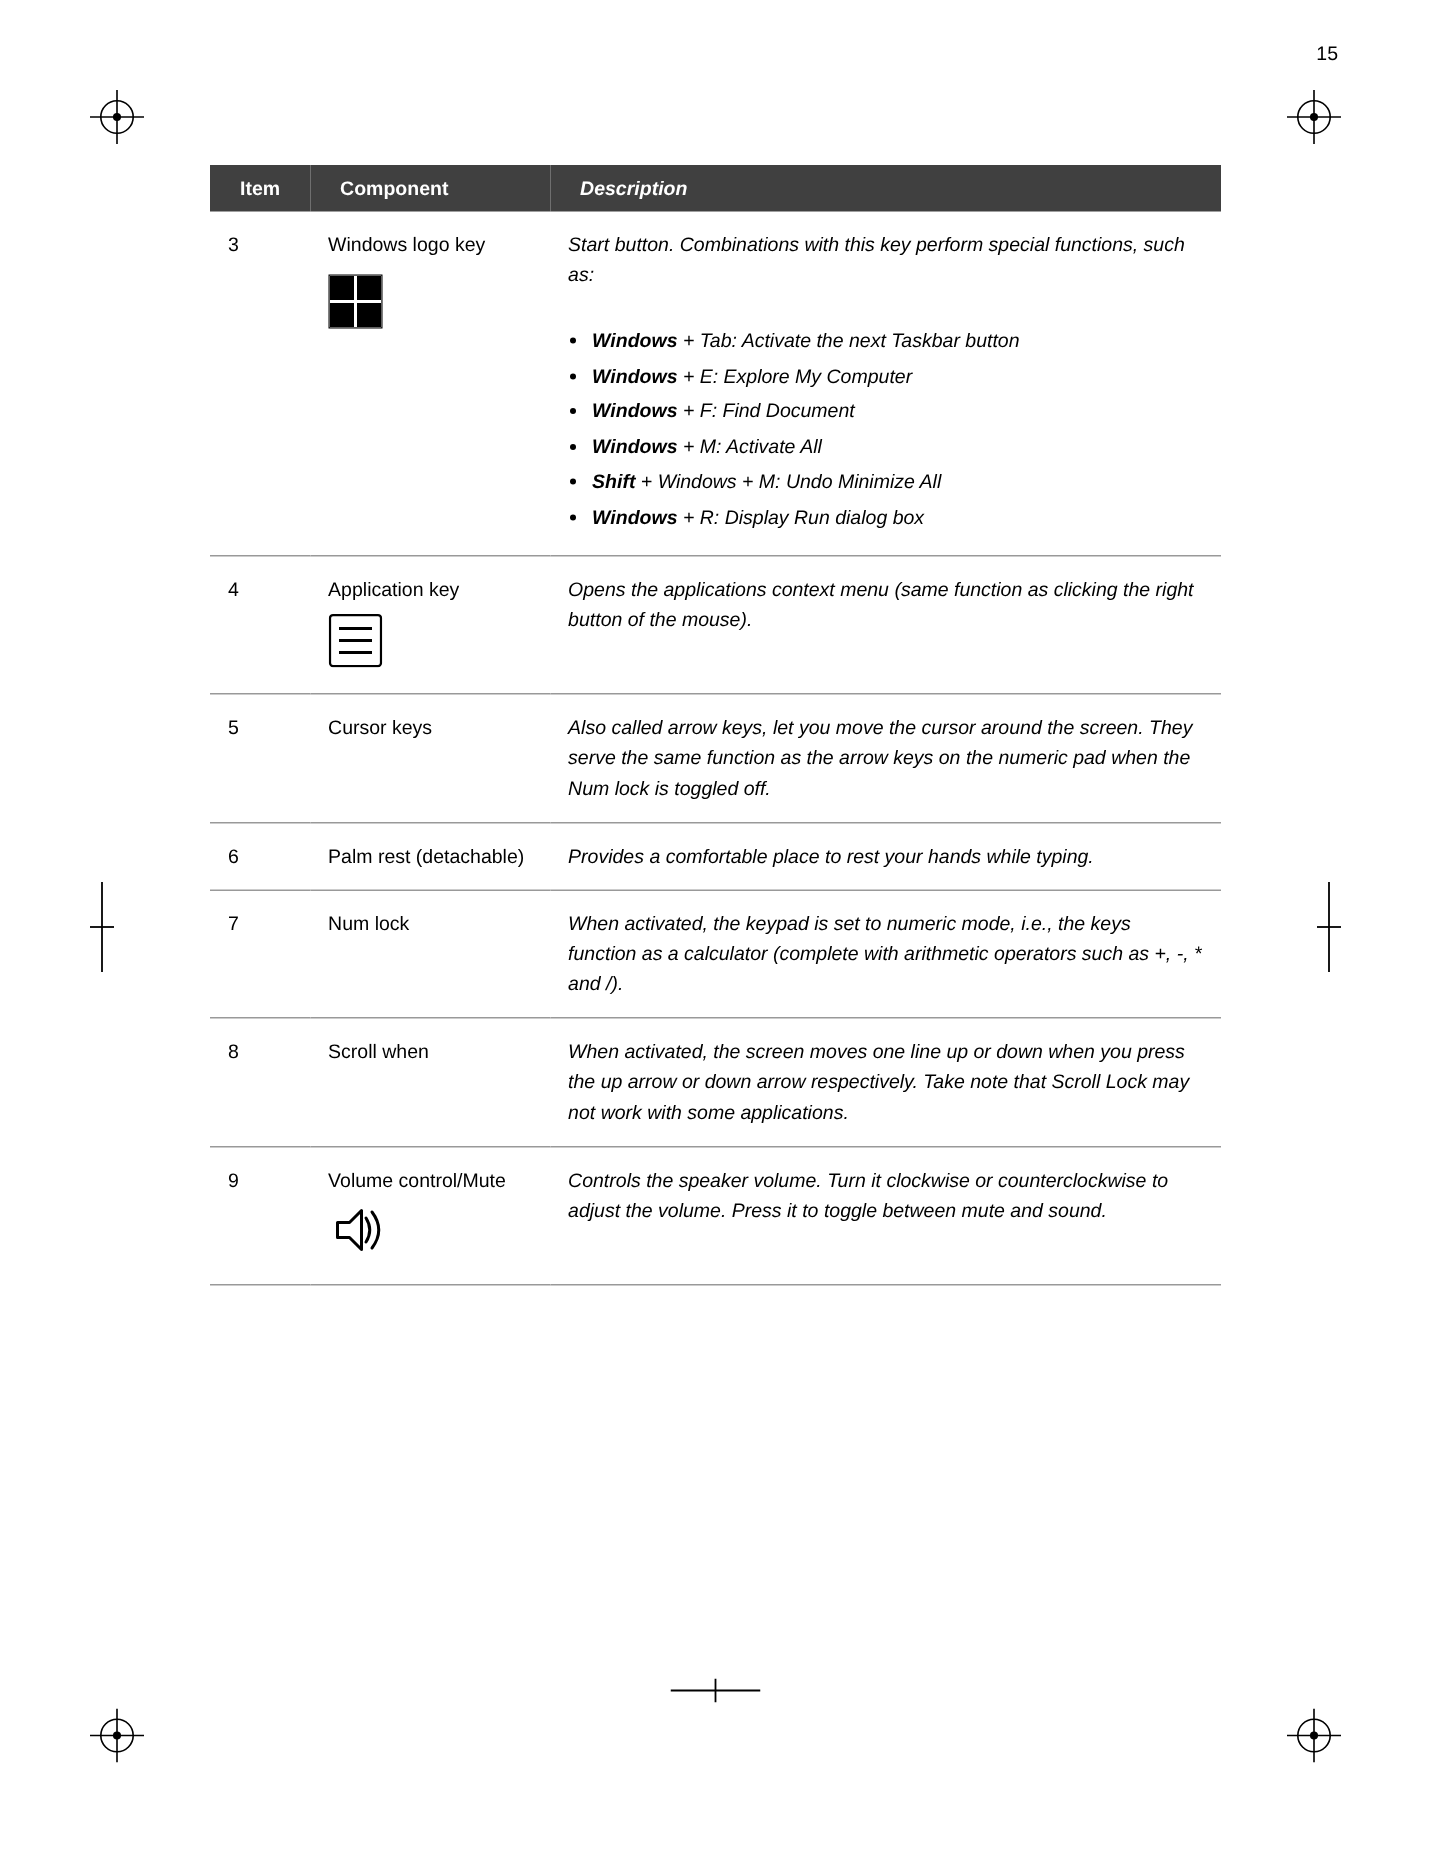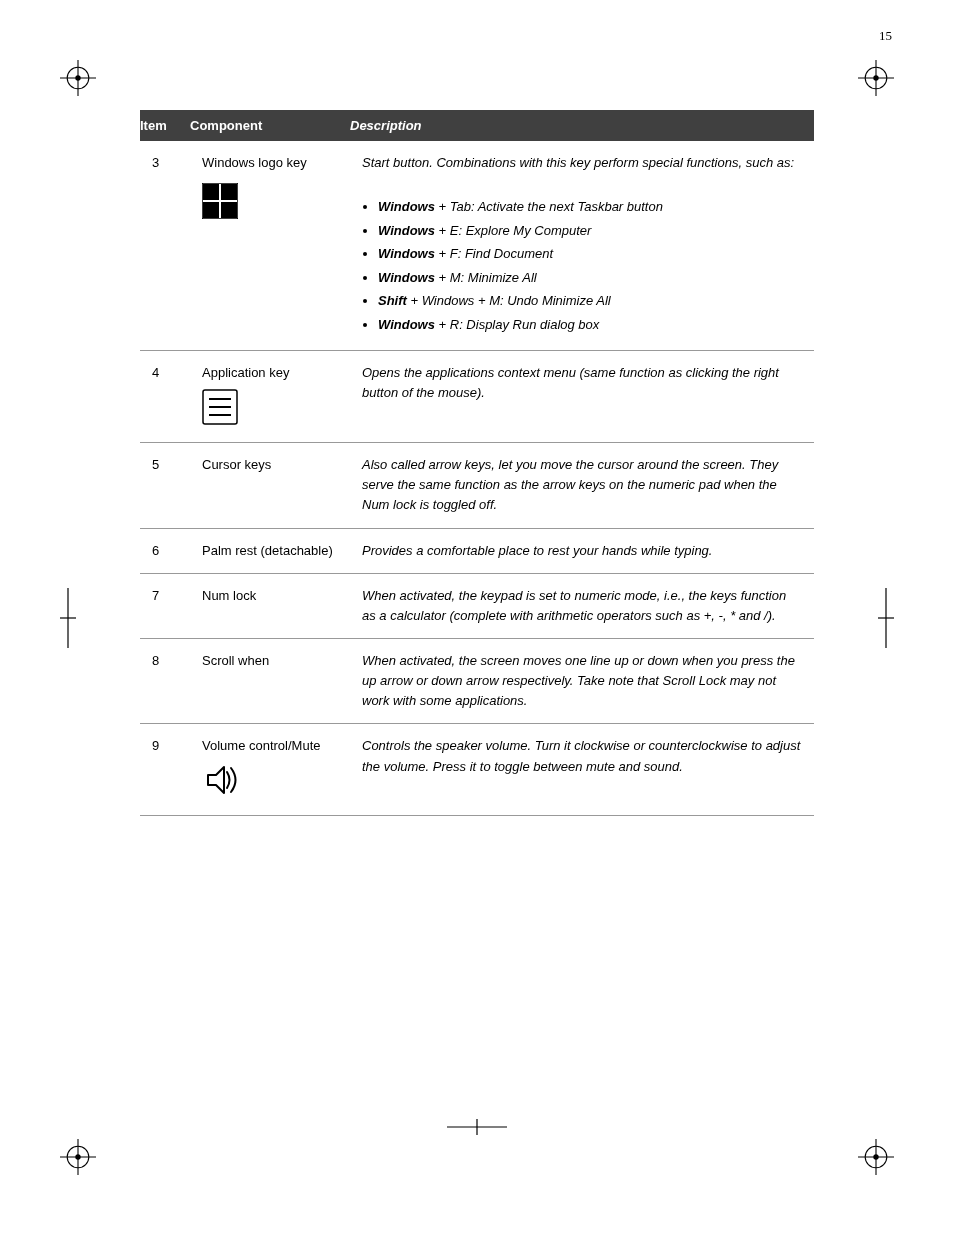--- a/index.html
+++ b/index.html
@@ -45,41 +45,40 @@
     .mid-left { left: 60px; top: 50%; transform: translateY(-50%); }
     .mid-right { right: 60px; top: 50%; transform: translateY(-50%); }
     .mid-bottom { bottom: 100px; left: 50%; transform: translateX(-50%); }
 
     .page-number {
       position: absolute;
       top: 28px;
       right: 62px;
       font-size: 13px;
       color: #000;
-      font-family: Liberation Serif, serif;
     }
 
     .main-content {
       margin-top: 80px;
       margin-left: 80px;
       margin-right: 80px;
     }
 
     table {
       width: 100%;
       border-collapse: collapse;
     }
 
     thead tr {
       background-color: #404040;
       color: #ffffff;
     }
 
     thead th {
-      padding: 8px 0;
+      padding: 8px 20px;
       text-align: left;
       font-weight: bold;
       font-size: 13px;
     }
 
     tbody tr {
       border-bottom: 1px solid #999;
       vertical-align: top;
     }
 
@@ -213,21 +212,21 @@
     </svg></span>
               </div>
             </td>
             <td class="desc-col">
               <div class="desc-text">
                 <p>Start button.  Combinations with this key perform special functions, such as:</p>
                 <ul>
                   <li><span class="bold">Windows</span><span> + Tab:  Activate the next Taskbar button</span></li>
                   <li><span class="bold">Windows</span><span> + E:  Explore My Computer</span></li>
                   <li><span class="bold">Windows</span><span> + F:  Find Document</span></li>
-                  <li><span class="bold">Windows</span><span> + M:  Minimize All</span></li>
+                  <li><span class="bold">Windows</span><span> + M:  Activate All</span></li>
                   <li><span class="bold">Shift</span><span> + Windows + M:  Undo Minimize All</span></li>
                   <li><span class="bold">Windows</span><span> + R:  Display Run dialog box</span></li>
                 </ul>
               </div>
             </td>
           </tr>
           <tr>
             <td class="item-col">4</td>
             <td class="component-col">
               <div class="component-wrapper">

